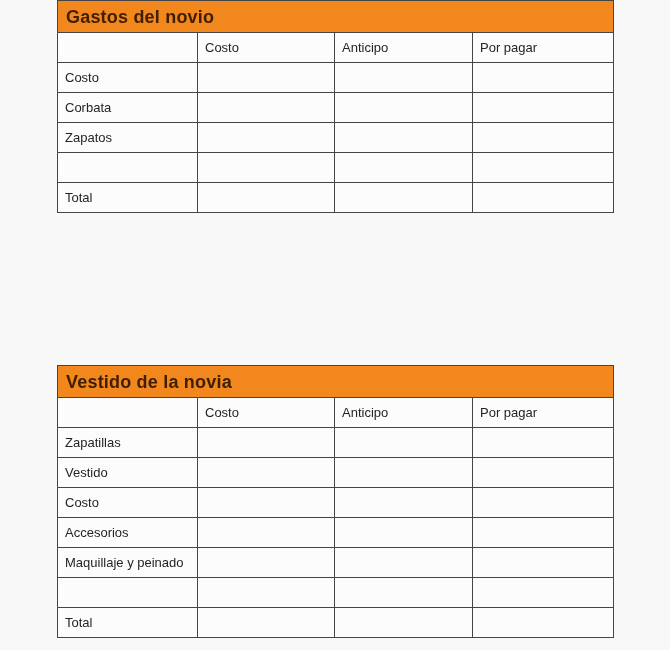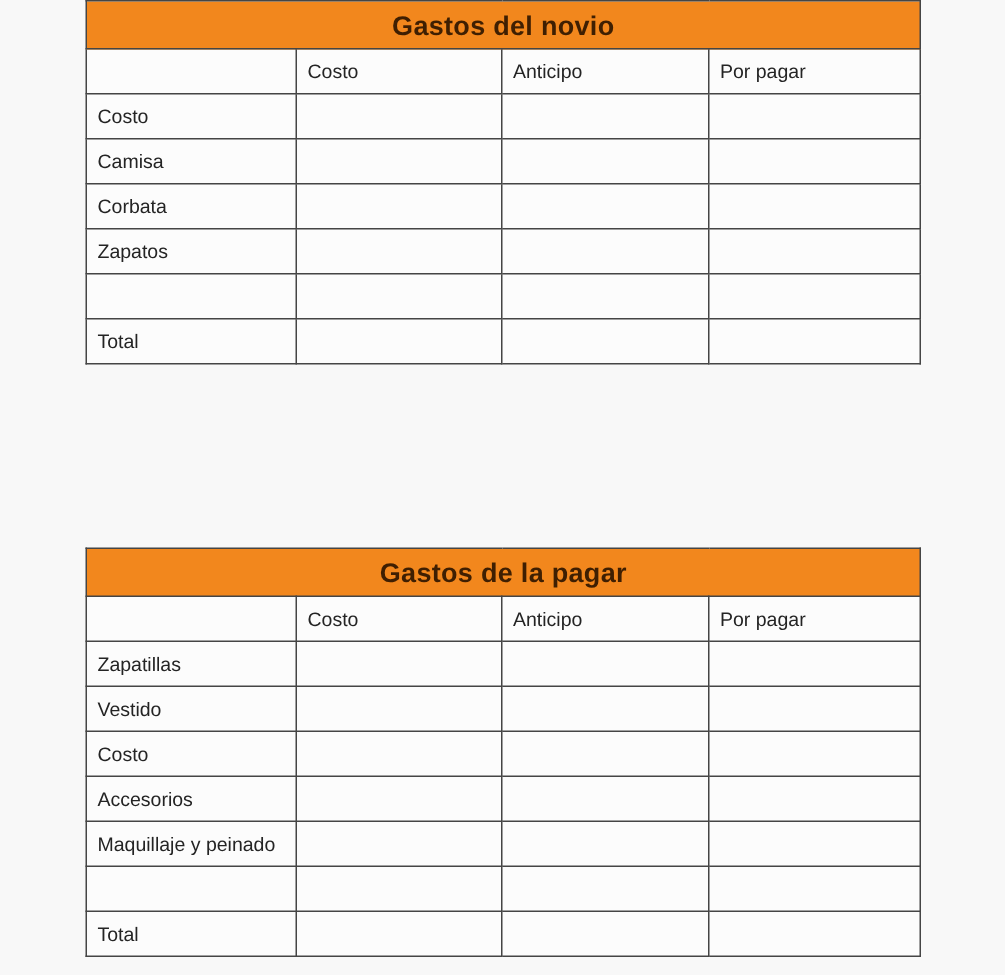--- a/index.html
+++ b/index.html
@@ -22,21 +22,21 @@
   table.expenses{
     position:absolute;left:57px;width:556px;
     border-collapse:collapse;table-layout:fixed;
   }
   #table-groom{top:0;}
   #table-bride{top:365px;}
   th.band{
     background:var(--band-bg);
     color:var(--band-text);
     font-size:18px;font-weight:bold;
-    text-align:center;
+    text-align:left;
     padding:5px 8px 4px 8px;
     height:32px;
     border:1px solid var(--border);
     letter-spacing:0.2px;
   }
   th.colhead, td.cell{
     border:1px solid var(--border);
     background:var(--cell-bg);
     height:30px;
     padding:2px 7px;
@@ -72,26 +72,20 @@
       </tr>
     </thead>
     <tbody>
       <tr>
         <td class="cell">Costo</td>
         <td class="cell"></td>
         <td class="cell"></td>
         <td class="cell"></td>
       </tr>
       <tr>
-        <td class="cell">Camisa</td>
-        <td class="cell"></td>
-        <td class="cell"></td>
-        <td class="cell"></td>
-      </tr>
-      <tr>
         <td class="cell">Corbata</td>
         <td class="cell"></td>
         <td class="cell"></td>
         <td class="cell"></td>
       </tr>
       <tr>
         <td class="cell">Zapatos</td>
         <td class="cell"></td>
         <td class="cell"></td>
         <td class="cell"></td>
@@ -113,21 +107,21 @@
 
   <table class="expenses" id="table-bride">
     <colgroup>
       <col style="width:140px">
         <col style="width:137px">
         <col style="width:138px">
         <col style="width:141px">
     </colgroup>
     <thead>
       <tr>
-        <th class="band" colspan="4">Gastos de la pagar</th>
+        <th class="band" colspan="4">Vestido de la novia</th>
       </tr>
       <tr>
         <th class="colhead"></th>
         <th class="colhead">Costo</th>
         <th class="colhead">Anticipo</th>
         <th class="colhead">Por pagar</th>
       </tr>
     </thead>
     <tbody>
       <tr>

